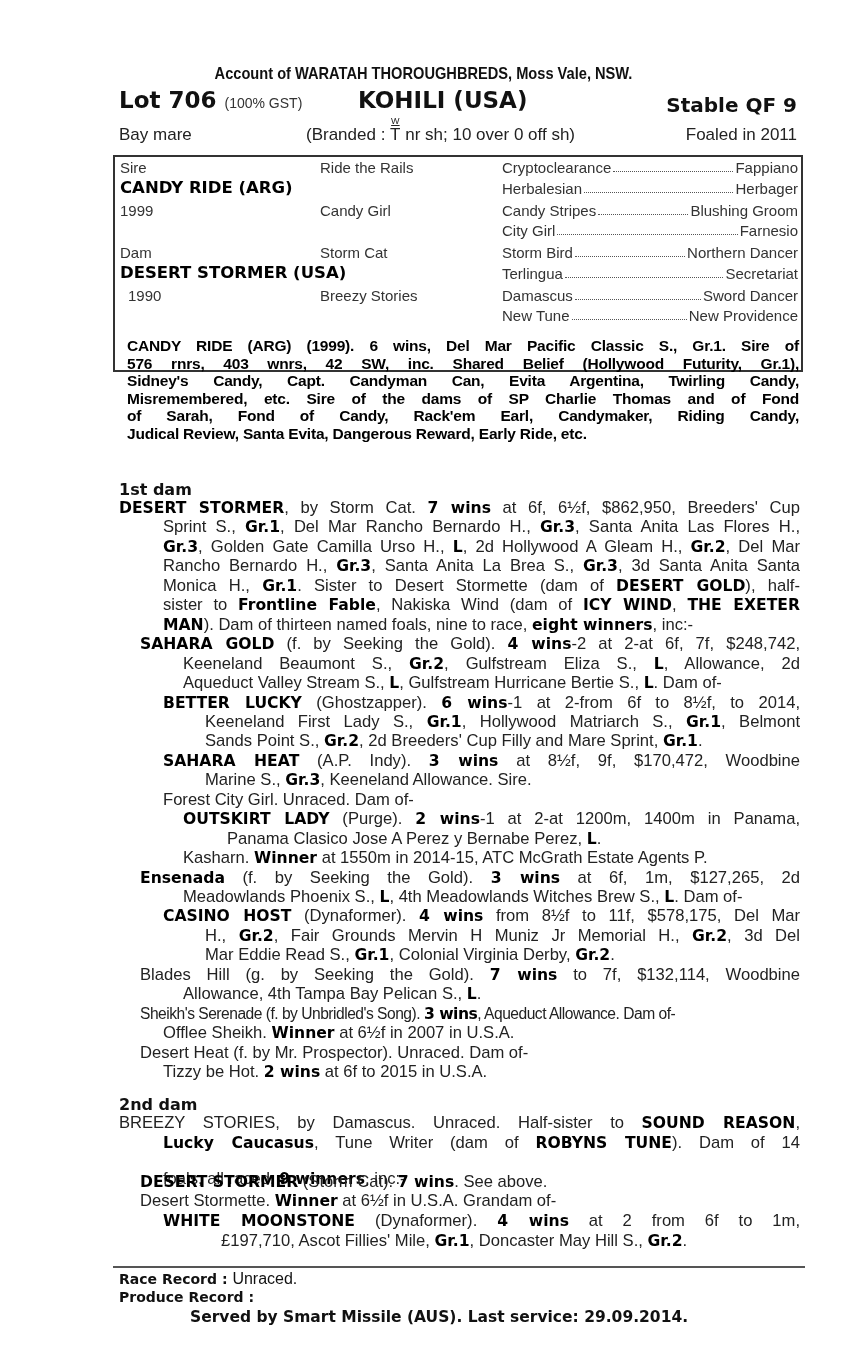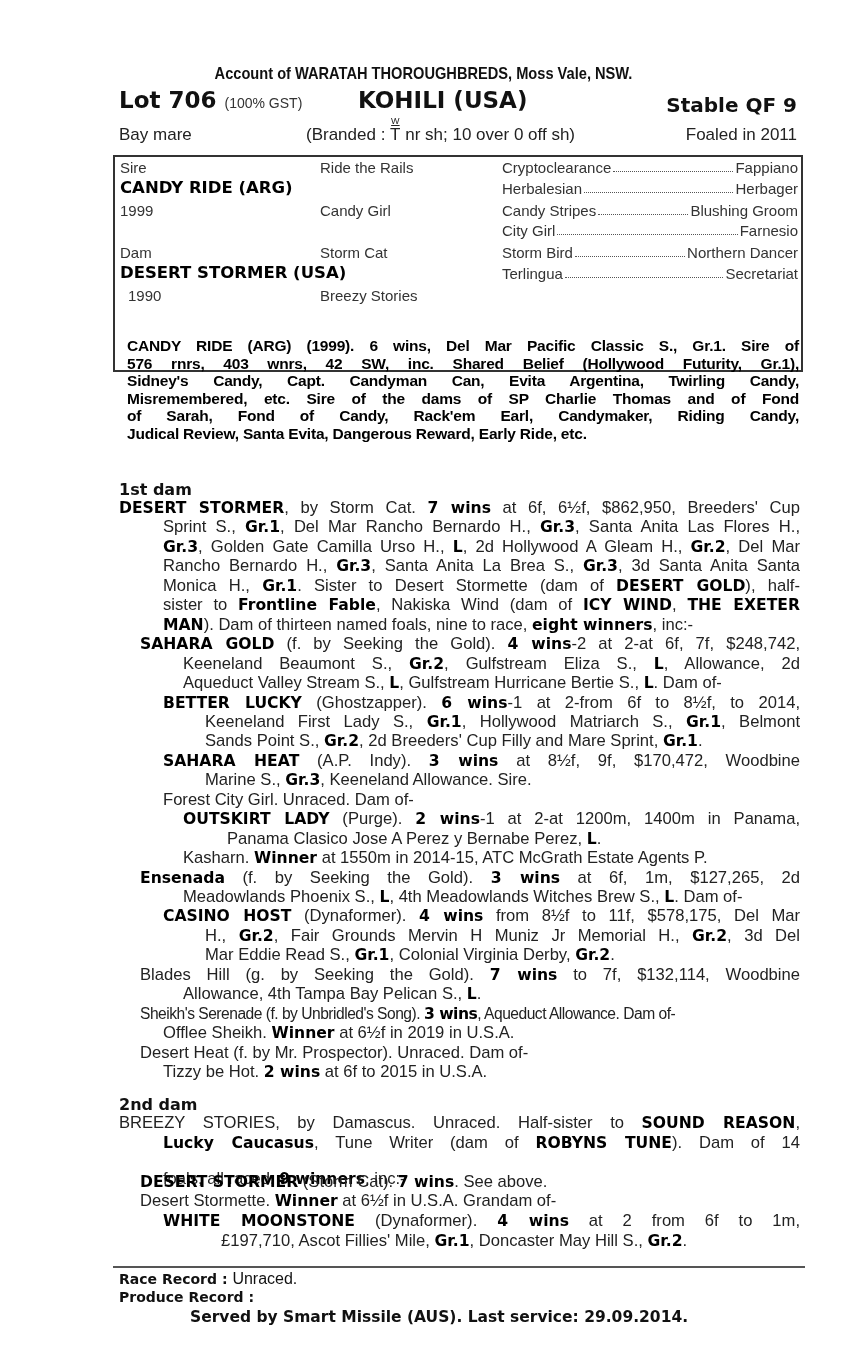--- a/index.html
+++ b/index.html
@@ -82,20 +82,30 @@
   <div class="gp" style="top:87px;">
       <span>Storm Bird</span>
       <span class="dots"></span>
       <span>Northern Dancer</span>
     </div>
   <div class="gp" style="top:108px;">
       <span>Terlingua</span>
       <span class="dots"></span>
       <span>Secretariat</span>
     </div>
+  <div class="gp" style="top:130px;">
+      <span>Damascus</span>
+      <span class="dots"></span>
+      <span>Sword Dancer</span>
+    </div>
+  <div class="gp" style="top:150px;">
+      <span>New Tune</span>
+      <span class="dots"></span>
+      <span>New Providence</span>
+    </div>
 </div>
 
 <div id="sire-summary">
     <div class="ln j" style="left: 127px; top: 337px; width: 672px; font-family: &quot;Liberation Sans&quot;, sans-serif; font-weight: bold; font-size: 15.5px; line-height: 17.6px; color: rgb(0, 0, 0); letter-spacing: -0.2px;">CANDY RIDE (ARG) (1999). 6 wins, Del Mar Pacific Classic S., Gr.1. Sire of</div>
     <div class="ln j" style="left: 127px; top: 354.6px; width: 672px; font-family: &quot;Liberation Sans&quot;, sans-serif; font-weight: bold; font-size: 15.5px; line-height: 17.6px; color: rgb(0, 0, 0); letter-spacing: -0.2px;">576 rnrs, 403 wnrs, 42 SW, inc. Shared Belief (Hollywood Futurity, Gr.1),</div>
     <div class="ln j" style="left: 127px; top: 372.2px; width: 672px; font-family: &quot;Liberation Sans&quot;, sans-serif; font-weight: bold; font-size: 15.5px; line-height: 17.6px; color: rgb(0, 0, 0); letter-spacing: -0.2px;">Sidney's Candy, Capt. Candyman Can, Evita Argentina, Twirling Candy,</div>
     <div class="ln j" style="left: 127px; top: 389.8px; width: 672px; font-family: &quot;Liberation Sans&quot;, sans-serif; font-weight: bold; font-size: 15.5px; line-height: 17.6px; color: rgb(0, 0, 0); letter-spacing: -0.2px;">Misremembered, etc. Sire of the dams of SP Charlie Thomas and of Fond</div>
     <div class="ln j" style="left: 127px; top: 407.4px; width: 672px; font-family: &quot;Liberation Sans&quot;, sans-serif; font-weight: bold; font-size: 15.5px; line-height: 17.6px; color: rgb(0, 0, 0); letter-spacing: -0.2px;">of Sarah, Fond of Candy, Rack'em Earl, Candymaker, Riding Candy,</div>
     <div class="ln" style="left: 127px; top: 425px; width: 672px; font-family: &quot;Liberation Sans&quot;, sans-serif; font-weight: bold; font-size: 15.5px; line-height: 17.6px; color: rgb(0, 0, 0); letter-spacing: -0.2px;">Judical Review, Santa Evita, Dangerous Reward, Early Ride, etc.</div>
   </div>
@@ -122,21 +132,21 @@
     <div class="ln" style="left: 227px; top: 828.65px;"><span>Panama Clasico Jose A Perez y Bernabe Perez, </span><b>L</b><span>.</span></div>
     <div class="ln" style="left: 183px; top: 848.1px;"><span>Kasharn. </span><b>Winner</b><span> at 1550m in 2014-15, ATC McGrath Estate Agents P.</span></div>
     <div class="ln j" style="left: 140px; top: 867.55px; width: 660px;"><b>Ensenada</b><span> (f. by Seeking the Gold). </span><b>3 wins</b><span> at 6f, 1m, $127,265, 2d</span></div>
     <div class="ln" style="left: 183px; top: 887px;"><span>Meadowlands Phoenix S., </span><b>L</b><span>, 4th Meadowlands Witches Brew S., </span><b>L</b><span>. Dam of-</span></div>
     <div class="ln j" style="left: 163px; top: 906.45px; width: 637px;"><b>CASINO HOST</b><span> (Dynaformer). </span><b>4 wins</b><span> from 8½f to 11f, $578,175, Del Mar</span></div>
     <div class="ln j" style="left: 205px; top: 925.9px; width: 595px;"><span>H., </span><b>Gr.2</b><span>, Fair Grounds Mervin H Muniz Jr Memorial H., </span><b>Gr.2</b><span>, 3d Del</span></div>
     <div class="ln" style="left: 205px; top: 945.35px;"><span>Mar Eddie Read S., </span><b>Gr.1</b><span>, Colonial Virginia Derby, </span><b>Gr.2</b><span>.</span></div>
     <div class="ln j" style="left: 140px; top: 964.8px; width: 660px;"><span>Blades Hill (g. by Seeking the Gold). </span><b>7 wins</b><span> to 7f, $132,114, Woodbine</span></div>
     <div class="ln" style="left: 183px; top: 984.25px;"><span>Allowance, 4th Tampa Bay Pelican S., </span><b>L</b><span>.</span></div>
     <div class="ln" style="left: 140px; top: 1003.7px; letter-spacing: -0.5px; font-size: 15.6px;"><span>Sheikh's Serenade (f. by Unbridled's Song). </span><b>3 wins</b><span>, Aqueduct Allowance. Dam of-</span></div>
-    <div class="ln" style="left: 163px; top: 1023.15px;"><span>Offlee Sheikh. </span><b>Winner</b><span> at 6½f in 2019 in U.S.A.</span></div>
+    <div class="ln" style="left: 163px; top: 1023.15px;"><span>Offlee Sheikh. </span><b>Winner</b><span> at 6½f in 2007 in U.S.A.</span></div>
     <div class="ln" style="left: 140px; top: 1042.6px;"><span>Desert Heat (f. by Mr. Prospector). Unraced. Dam of-</span></div>
     <div class="ln" style="left: 163px; top: 1062.05px;"><span>Tizzy be Hot. </span><b>2 wins</b><span> at 6f to 2015 in U.S.A.</span></div>
   </div>
 
 <div class="sec-h" style="top:1095px;">2nd dam</div>
 <div id="second-dam">
     <div class="ln j" style="left: 119px; top: 1113px; width: 681px;"><span>BREEZY STORIES, by Damascus. Unraced. Half-sister to </span><b>SOUND REASON</b><span>,</span></div>
     <div class="ln j" style="left: 163px; top: 1132.6px; width: 637px;"><b>Lucky Caucasus</b><span>, Tune Writer (dam of </span><b>ROBYNS TUNE</b><span>). Dam of 14</span></div>
     <div class="ln" style="left: 163px; top: 1169px;"><span>foals, all raced, </span><b>9 winners</b><span>, inc:-</span></div>
     <div class="ln" style="left: 140px; top: 1171.8px;"><b>DESERT STORMER</b><span> (Storm Cat). </span><b>7 wins</b><span>. See above.</span></div>

